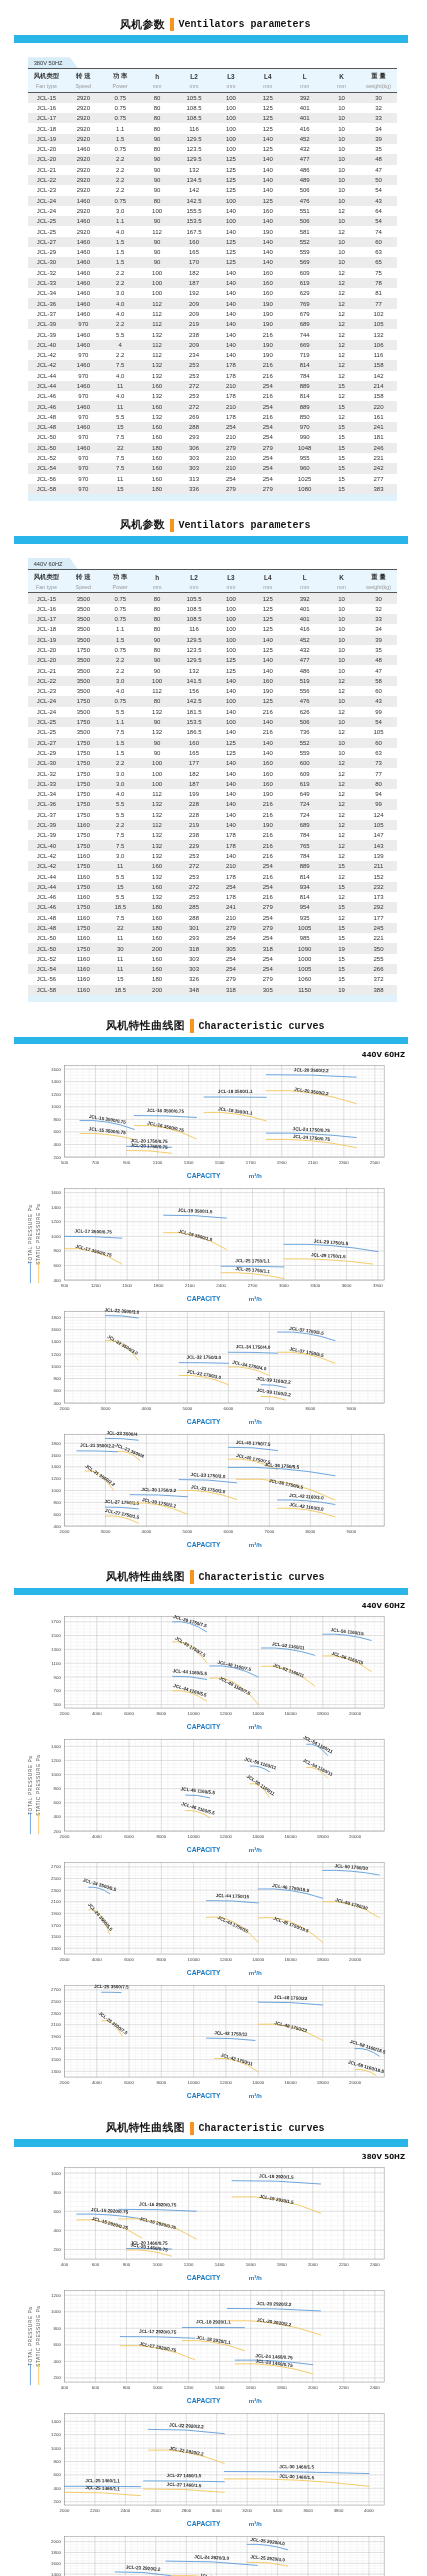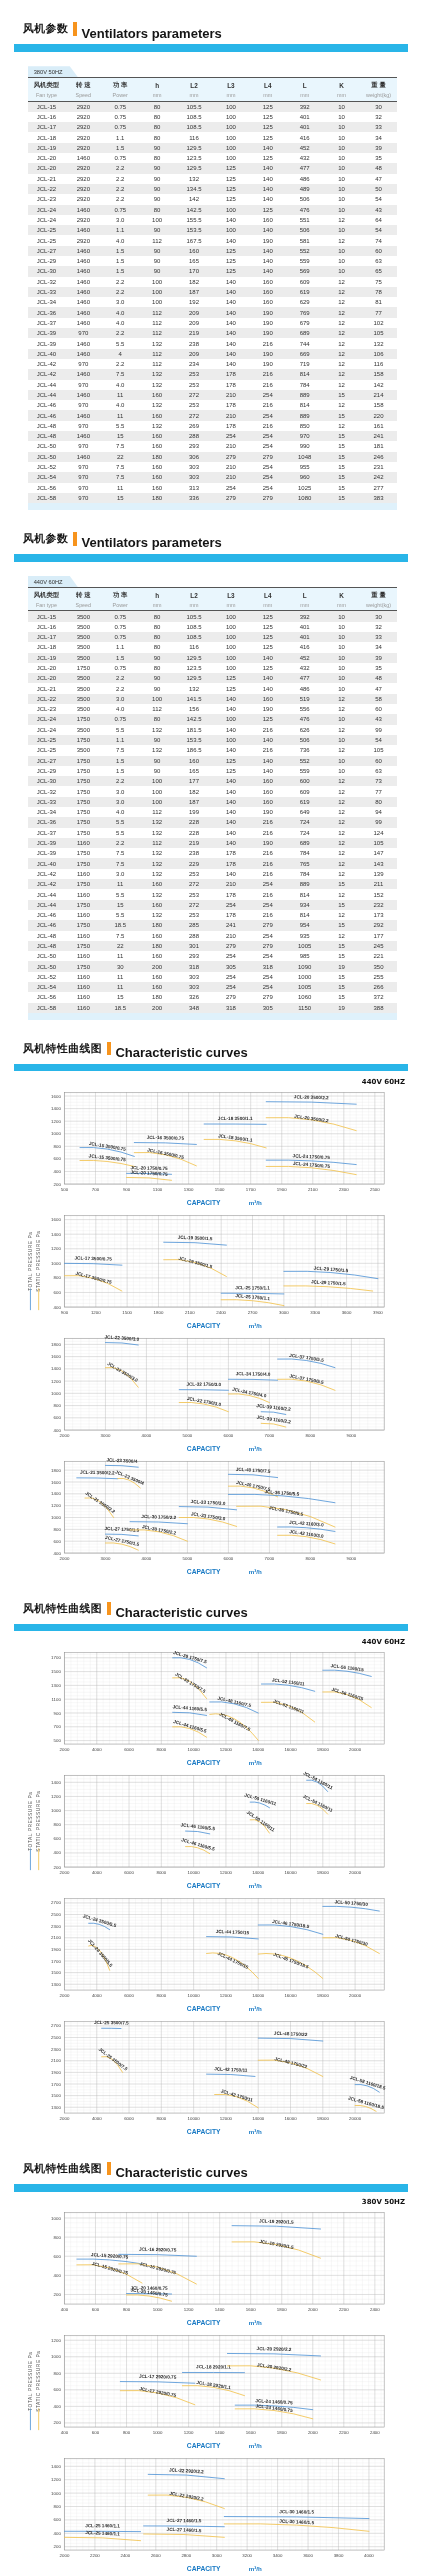--- a/index.html
+++ b/index.html
@@ -1,22 +1,22 @@
 <!DOCTYPE html>
 <html style="font-size:8.2px"><head>
 <meta charset="utf-8">
 <style>
   html,body{margin:0;padding:0;background:#fff;}
   body{width:428px;font-family:"Liberation Sans",sans-serif;color:#222;}
   .page{width:428px;overflow:hidden;background:#fff;}
   section{display:block;}
-  .sec-head{display:flex;align-items:center;margin:17.5px 20.6px 0 23px;}
+  .sec-head{display:flex;align-items:center;margin:17.5px 20.6px 0 23px;justify-content:center;}
   .sec-head .zh{font-family:"DejaVu Sans",sans-serif;font-weight:bold;font-size:10.8px;color:#151515;letter-spacing:0.5px;}
   .sec-head .accent{width:3.6px;height:13.4px;background:#f7941d;margin:0 4.6px 0 5.2px;}
-  .sec-head .en{font-family:Liberation Sans, sans-serif;font-weight:bold;font-size:13px;color:#151515;margin-top:8px;}
+  .sec-head .en{font-family:Liberation Mono, monospace;font-weight:bold;font-size:10px;color:#151515;}
   .cyan-bar{height:7.7px;background:#29b5e8;margin:3.6px 19.6px 0 14.4px;}
   .table-wrap{margin:14.4px 31px 0 28px;}
   .volt-tab{display:inline-block;background:#d9edf8;color:#333;font-size:5.7px;padding:2.6px 15.5px 2.6px 5.7px;clip-path:polygon(0 0,calc(100% - 8.2px) 0,100% 100%,0 100%);}
   table.params{width:100%;border-collapse:collapse;table-layout:fixed;}
   table.params thead tr.h-zh th{background:#e9f6fd;font-size:6.4px;font-weight:bold;color:#333;padding:3.1px 0 1px 0;border-top:1px solid #555;}
   table.params thead tr.h-en th{background:#e9f6fd;font-size:5.4px;font-weight:normal;color:#9a9a9a;padding:0.5px 0 2.6px 0;border-bottom:1px solid #555;}
   table.params td{font-size:6px;color:#333;text-align:center;height:10.3px;padding:0;}
   table.params tbody tr:nth-child(odd){background:#ececec;}
   .strip{height:6.7px;background:#dff1fb;}
   .volt-label{text-align:right;font-family:"DejaVu Sans",sans-serif;font-weight:bold;font-size:7px;color:#111;margin:6.2px 23px 2.1px 0;}

